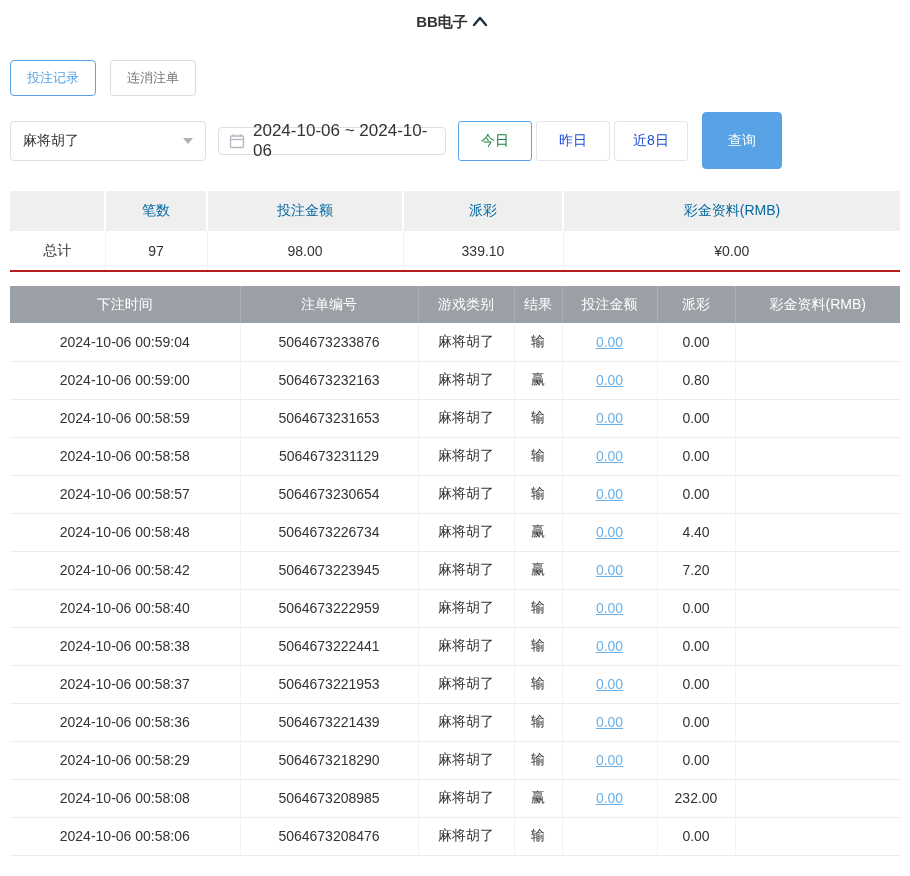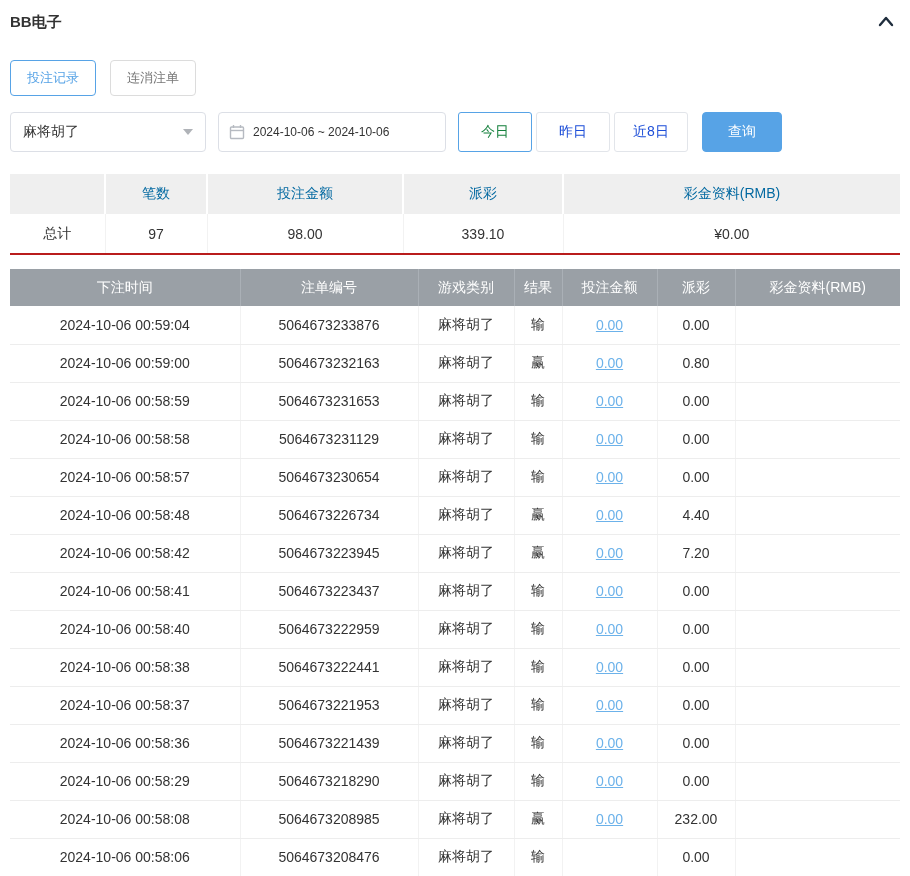--- a/index.html
+++ b/index.html
@@ -1,44 +1,44 @@
 <!DOCTYPE html>
 <html><head>
 <meta charset="utf-8">
 <style>
   * { box-sizing: border-box; margin: 0; padding: 0; }
   html, body { width: 910px; height: 876px; overflow: hidden; background: #fff;
     font-family: "Liberation Sans", "DejaVu Sans", sans-serif; color: #333; }
   .page { padding: 0 10px; }
 
   
-  .panel-header { display: flex; justify-content: space-between; align-items: center; padding-top: 10px; }
+  .panel-header { display: flex; justify-content: center; align-items: center; padding-top: 10px; }
   .page-title { font-size: 15px; font-weight: bold; color: #333; }
   .collapse-btn { width: 24px; height: 24px; display: flex; align-items: center; justify-content: center; cursor: pointer; margin-right: 2px; }
 
   
   .tabs { display: flex; gap: 14px; margin-top: 26px; align-items: flex-end; }
   .tab { background: #fff; border: 1px solid #dcdcdc; border-radius: 4px; padding: 8px 16px;
     font-size: 13px; color: #777; cursor: pointer; font-family: inherit; }
   .tab.active { border-color: #57a3e6; color: #57a3e6; }
 
   
   .filters { display: flex; align-items: center; margin-top: 16px; }
   .select-box { width: 196px; height: 40px; border: 1px solid #dcdfe6; border-radius: 4px;
     display: flex; align-items: center; justify-content: space-between; padding: 0 12px; font-size: 14px; cursor: pointer; }
   .caret { width: 0; height: 0; border-left: 5px solid transparent; border-right: 5px solid transparent;
     border-top: 6px solid #b0b3b8; margin-left: 8px; }
-  .date-box { width: 228px; height: 40px; border: 1px solid #dcdfe6; border-radius: 4px;
-    display: flex; align-items: center; padding: 0 10px; font-size: 12px; margin-left: 12px; cursor: pointer; }
+  .date-box { width: 228px; height: 28px; border: 1px solid #dcdfe6; border-radius: 4px;
+    display: flex; align-items: center; padding: 0 10px; font-size: 17px; margin-left: 12px; cursor: pointer; }
   .cal-icon { display: inline-flex; margin-right: 8px; }
   .quick-group { display: flex; gap: 4px; margin-left: 12px; }
   .quick-btn { min-width: 74px; height: 40px; background: #fff; border: 1px solid #e2e5ea; border-radius: 3px;
     font-size: 14px; color: #1d4ed8; cursor: pointer; font-family: inherit; padding: 0 16px; }
   .quick-btn.active { border-color: #57a3e6; color: #15803d; }
-  .search-btn { width: 80px; height: 40px; margin-left: 14px; background: #57a3e6; border: 1px solid #57a3e6;
+  .search-btn { width: 80px; height: 57px; margin-left: 14px; background: #57a3e6; border: 1px solid #57a3e6;
     border-radius: 4px; color: #fff; font-size: 14px; cursor: pointer; font-family: inherit; }
 
   
   table { border-collapse: collapse; width: 890px; table-layout: fixed; }
   .summary-table { margin-top: 22px; font-size: 14px; }
   .summary-table th { background: #efefef; height: 40px; font-weight: normal; color: #0369a1;
     text-align: center; border-right: 2px solid #fff; }
   .summary-table th:last-child { border-right: none; }
   .summary-table td { height: 40px; text-align: center; color: #333;
     border-right: 1px solid #f2f2f2; border-bottom: 2px solid #b91c1c; background: #fff; }
@@ -194,29 +194,20 @@
         <tr>
           <td>2024-10-06 00:58:42</td>
           <td>5064673223945</td>
           <td>麻将胡了</td>
           <td>赢</td>
           <td><a class="amount-link">0.00</a></td>
           <td>7.20</td>
           <td></td>
         </tr>
         <tr>
-          <td>2024-10-06 00:58:41</td>
-          <td>5064673223437</td>
-          <td>麻将胡了</td>
-          <td>输</td>
-          <td><a class="amount-link">0.00</a></td>
-          <td>0.00</td>
-          <td></td>
-        </tr>
-        <tr>
           <td>2024-10-06 00:58:40</td>
           <td>5064673222959</td>
           <td>麻将胡了</td>
           <td>输</td>
           <td><a class="amount-link">0.00</a></td>
           <td>0.00</td>
           <td></td>
         </tr>
         <tr>
           <td>2024-10-06 00:58:38</td>

